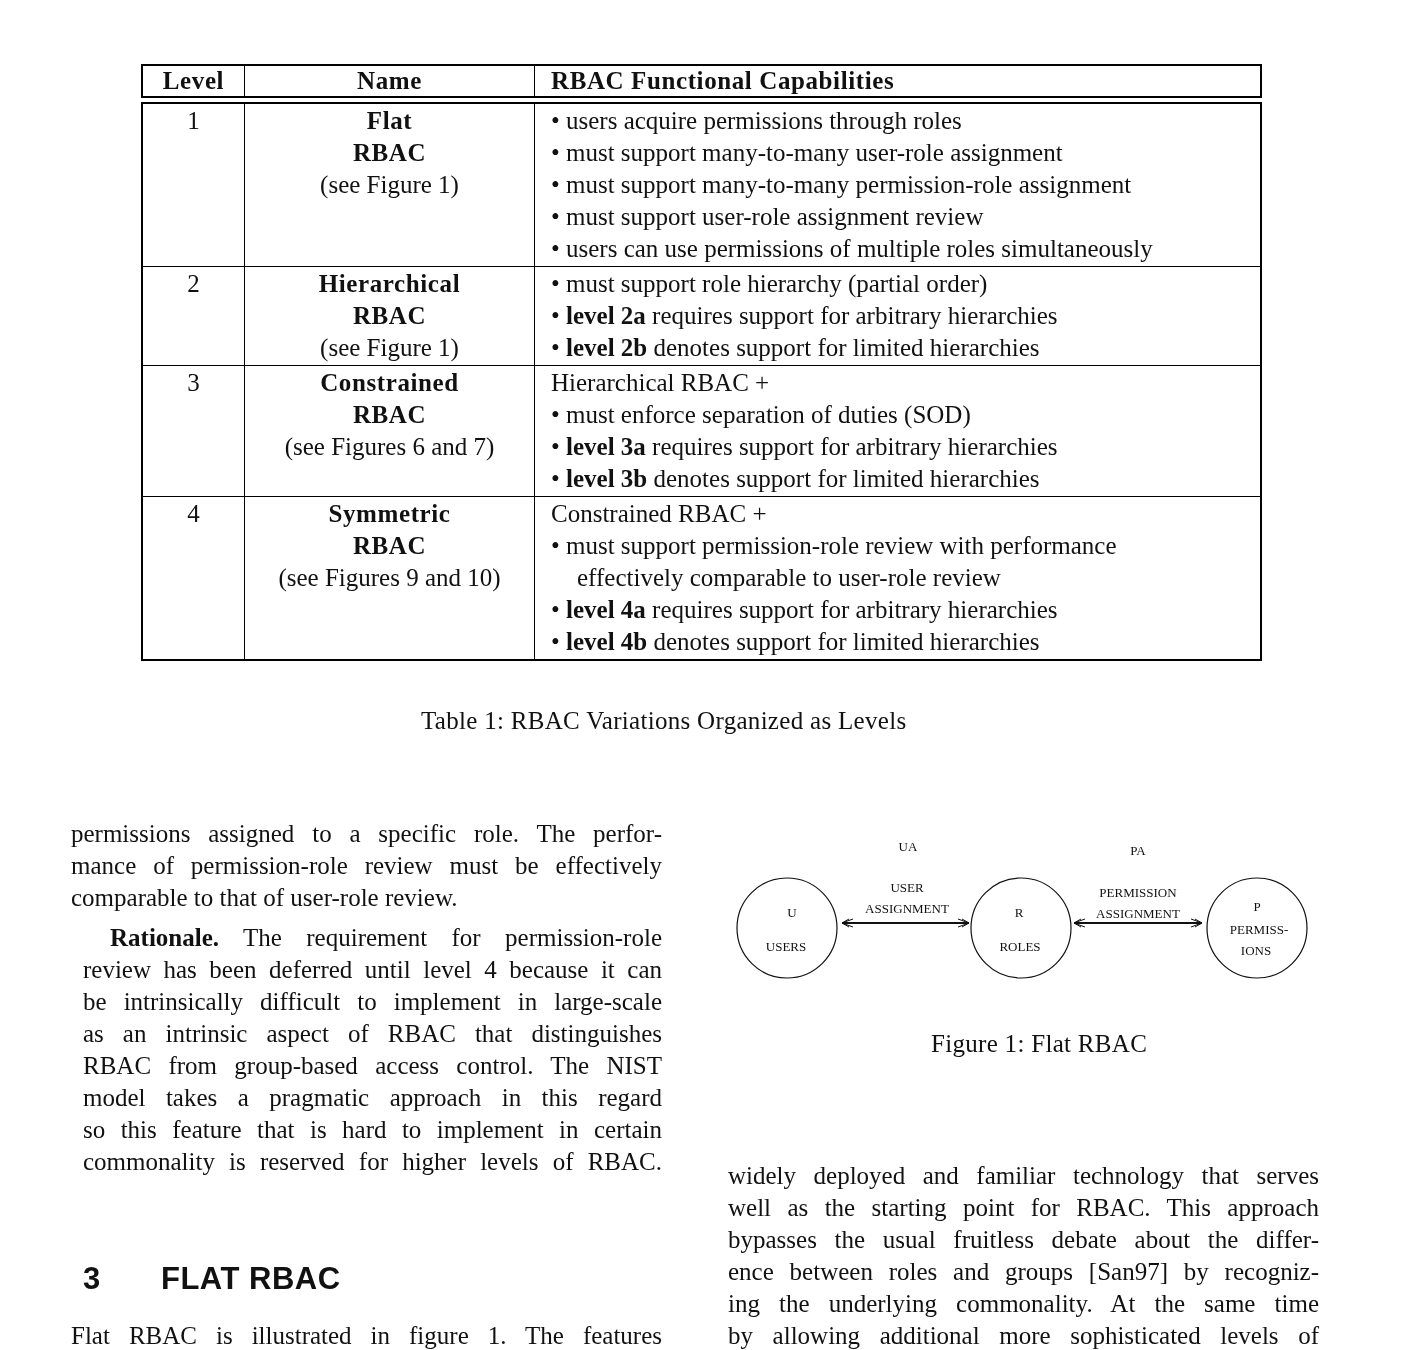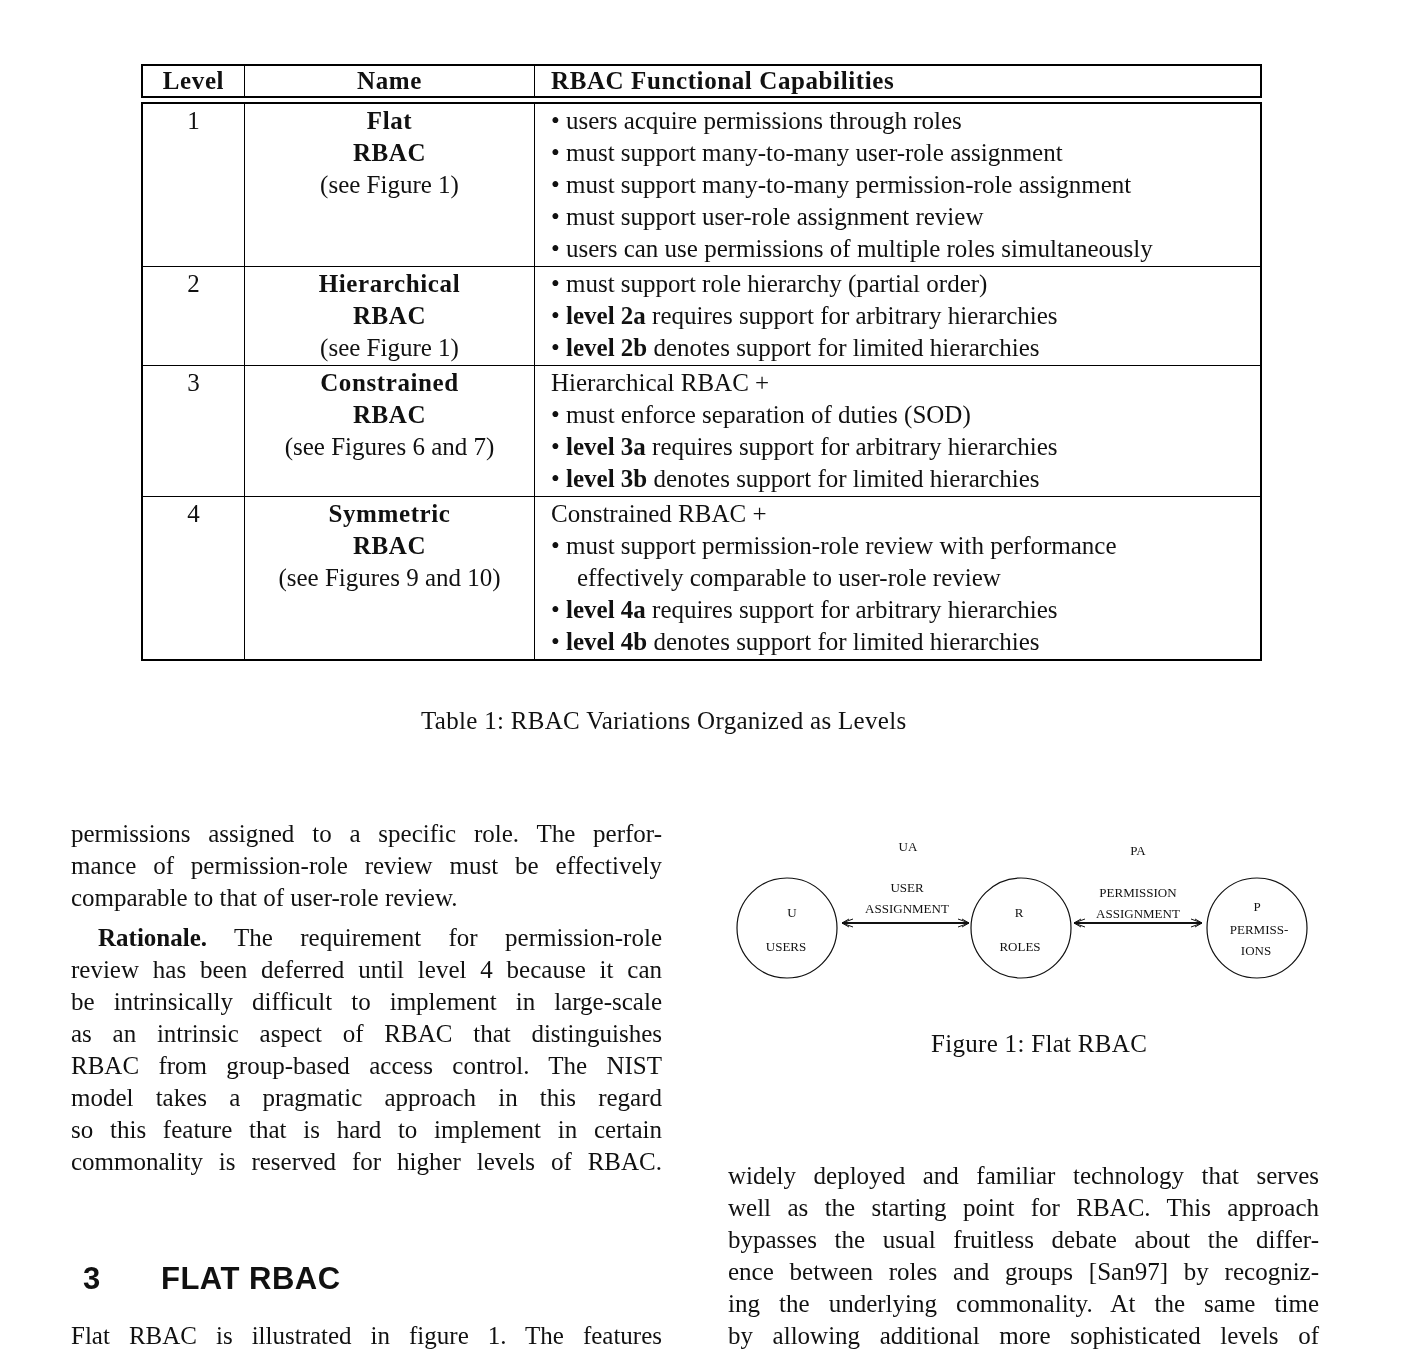--- a/index.html
+++ b/index.html
@@ -129,21 +129,21 @@
 </div>
 
 <div class="caption" style="left:421px; top:706px;">Table 1: RBAC Variations Organized as Levels</div>
 
 <div class="col" style="left:71px; top:818px; width:591px;">
   <p>
     <span class="ln">permissions assigned to a specific role. The perfor-</span>
     <span class="ln">mance of permission-role review must be effectively</span>
     <span class="ln last">comparable to that of user-role review.</span>
   </p>
-  <p style="margin-top:8px;">
+  <p style="margin-top:8px;margin-left:12px;">
     <span class="ln ind"><b>Rationale.</b><span> The requirement for permission-role</span></span>
     <span class="ln">review has been deferred until level 4 because it can</span>
     <span class="ln">be intrinsically difficult to implement in large-scale</span>
     <span class="ln">as an intrinsic aspect of RBAC that distinguishes</span>
     <span class="ln">RBAC from group-based access control. The NIST</span>
     <span class="ln">model takes a pragmatic approach in this regard</span>
     <span class="ln">so this feature that is hard to implement in certain</span>
     <span class="ln">commonality is reserved for higher levels of RBAC.</span>
   </p>
 </div>

